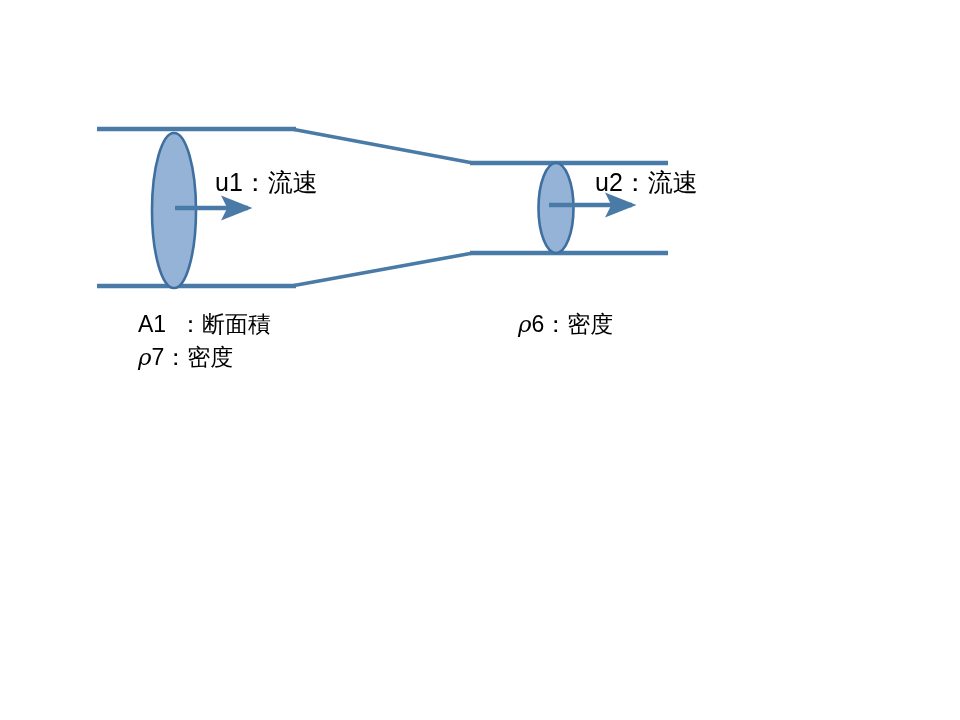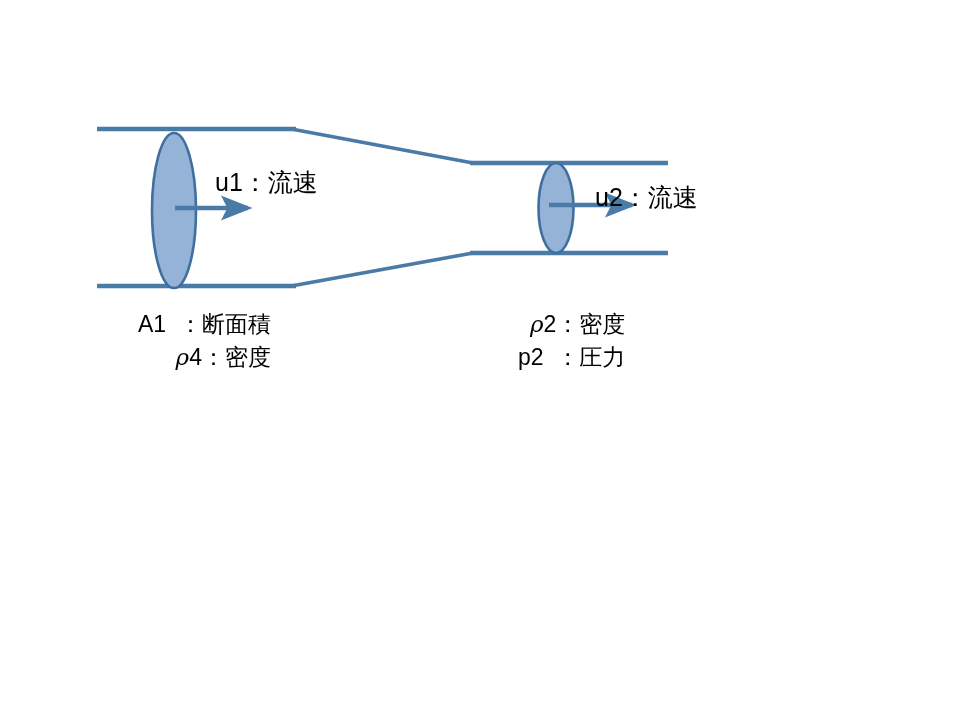--- a/index.html
+++ b/index.html
@@ -27,29 +27,28 @@
   .vel-label {
     position: absolute;
     font-family: "Liberation Sans", "DejaVu Sans", sans-serif;
     font-size: 25px;
     line-height: 1;
     color: #000000;
     white-space: nowrap;
     letter-spacing: 0px;
   }
   #vel-label-1 { left: 215px; top: 170px; }
-  #vel-label-2 { left: 595px; top: 185px; }
+  #vel-label-2 { left: 595px; top: 170px; }
 
   .param-block {
     position: absolute;
     font-family: "Liberation Sans", "DejaVu Sans", sans-serif;
     font-size: 23px;
     color: #000000;
     white-space: nowrap;
-    text-align: right;
   }
   #param-block-1 { left: 138px; top: 308px; }
   #param-block-2 { left: 518px; top: 308px; }
   .param-line {
     height: 33px;
     line-height: 33px;
     white-space: pre;
   }
   .param-line .sym-rho {
     font-family: "DejaVu Serif", "Liberation Serif", serif;
@@ -90,21 +89,20 @@
 
     <line x1="549" y1="205" x2="632" y2="205" stroke="#4a7ba7" stroke-width="4.5" marker-end="url(#arrowhead)"></line>
   </svg>
 
   <div class="vel-label" id="vel-label-1">u1：流速</div>
 
   <div class="vel-label" id="vel-label-2">u2：流速</div>
 
   <div class="param-block" id="param-block-1">
     <div class="param-line"><span>A1</span><span>  ：断面積</span></div>
-    <div class="param-line"><span class="sym-rho">ρ</span><span>4：密度</span></div>
+    <div class="param-line"><span class="sym-rho">ρ</span><span>7：密度</span></div>
   </div>
 
   <div class="param-block" id="param-block-2">
-    <div class="param-line"><span class="sym-rho">ρ</span><span>2：密度</span></div>
-    <div class="param-line"><span>p2</span><span>  ：圧力</span></div>
+    <div class="param-line"><span class="sym-rho">ρ</span><span>6：密度</span></div>
   </div>
 
 </div>
 
 </body></html>

